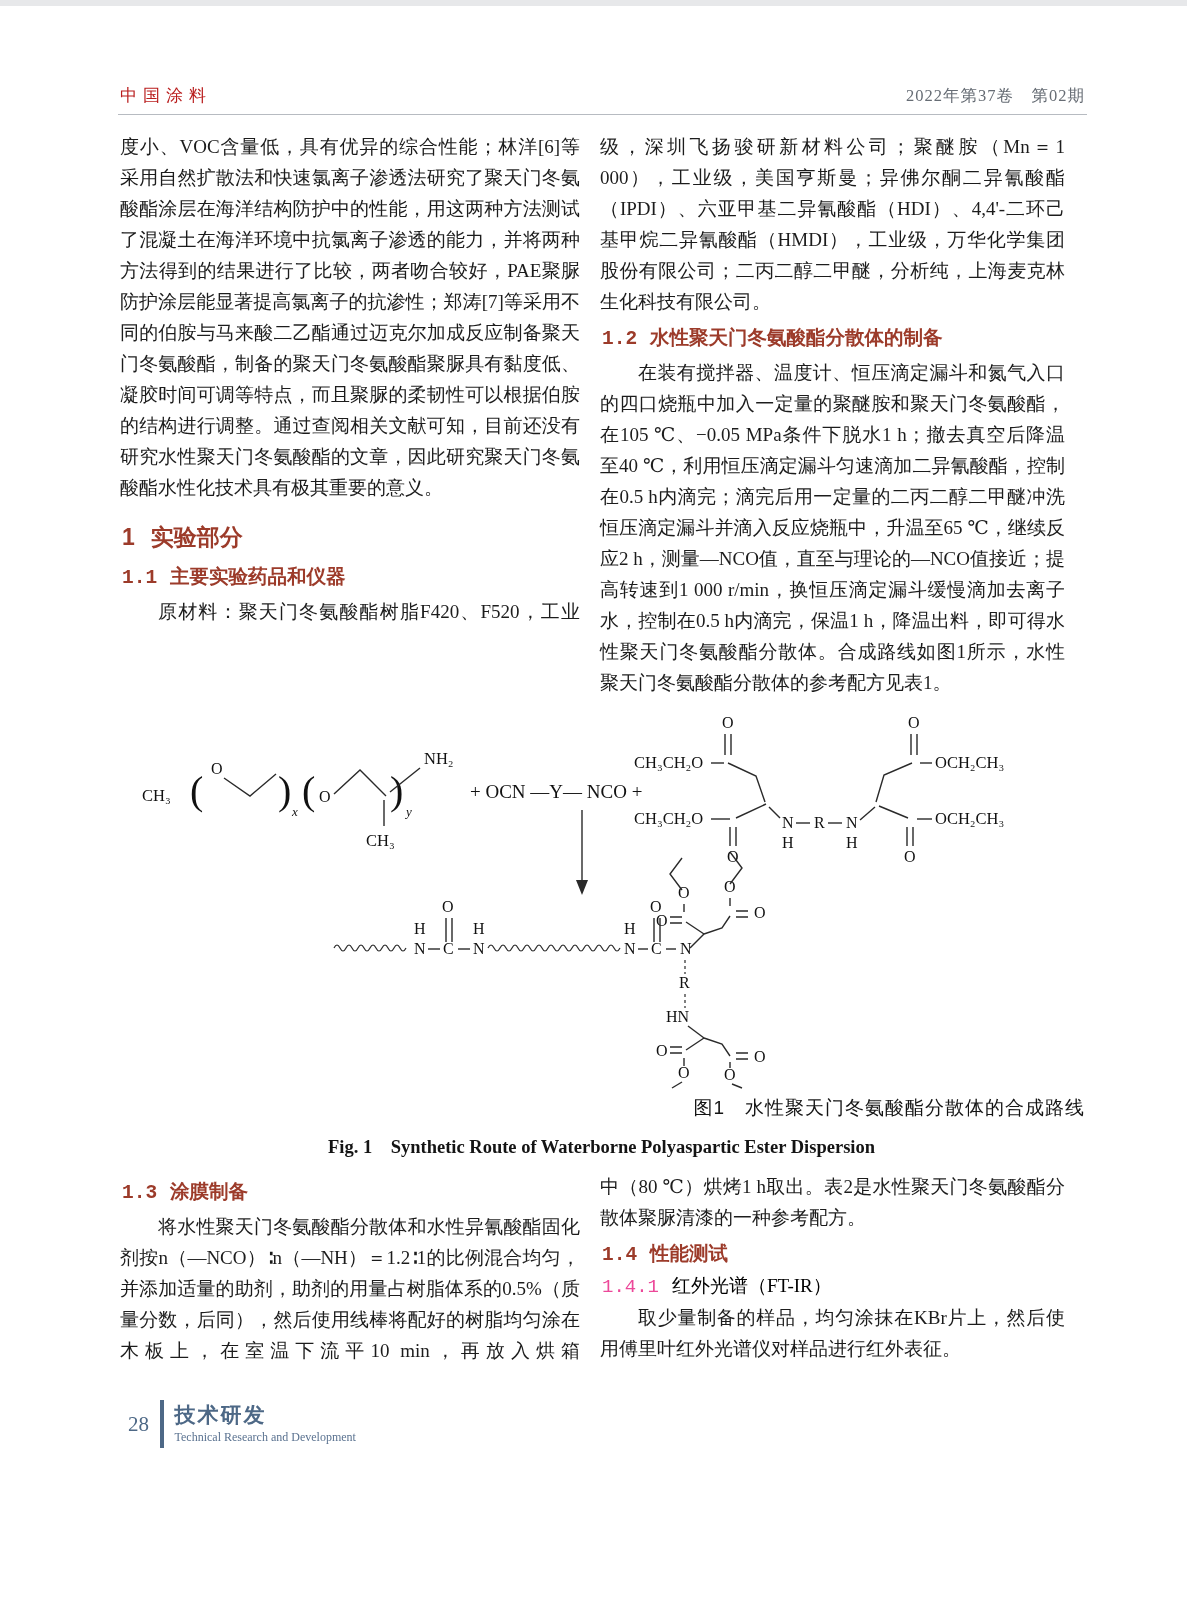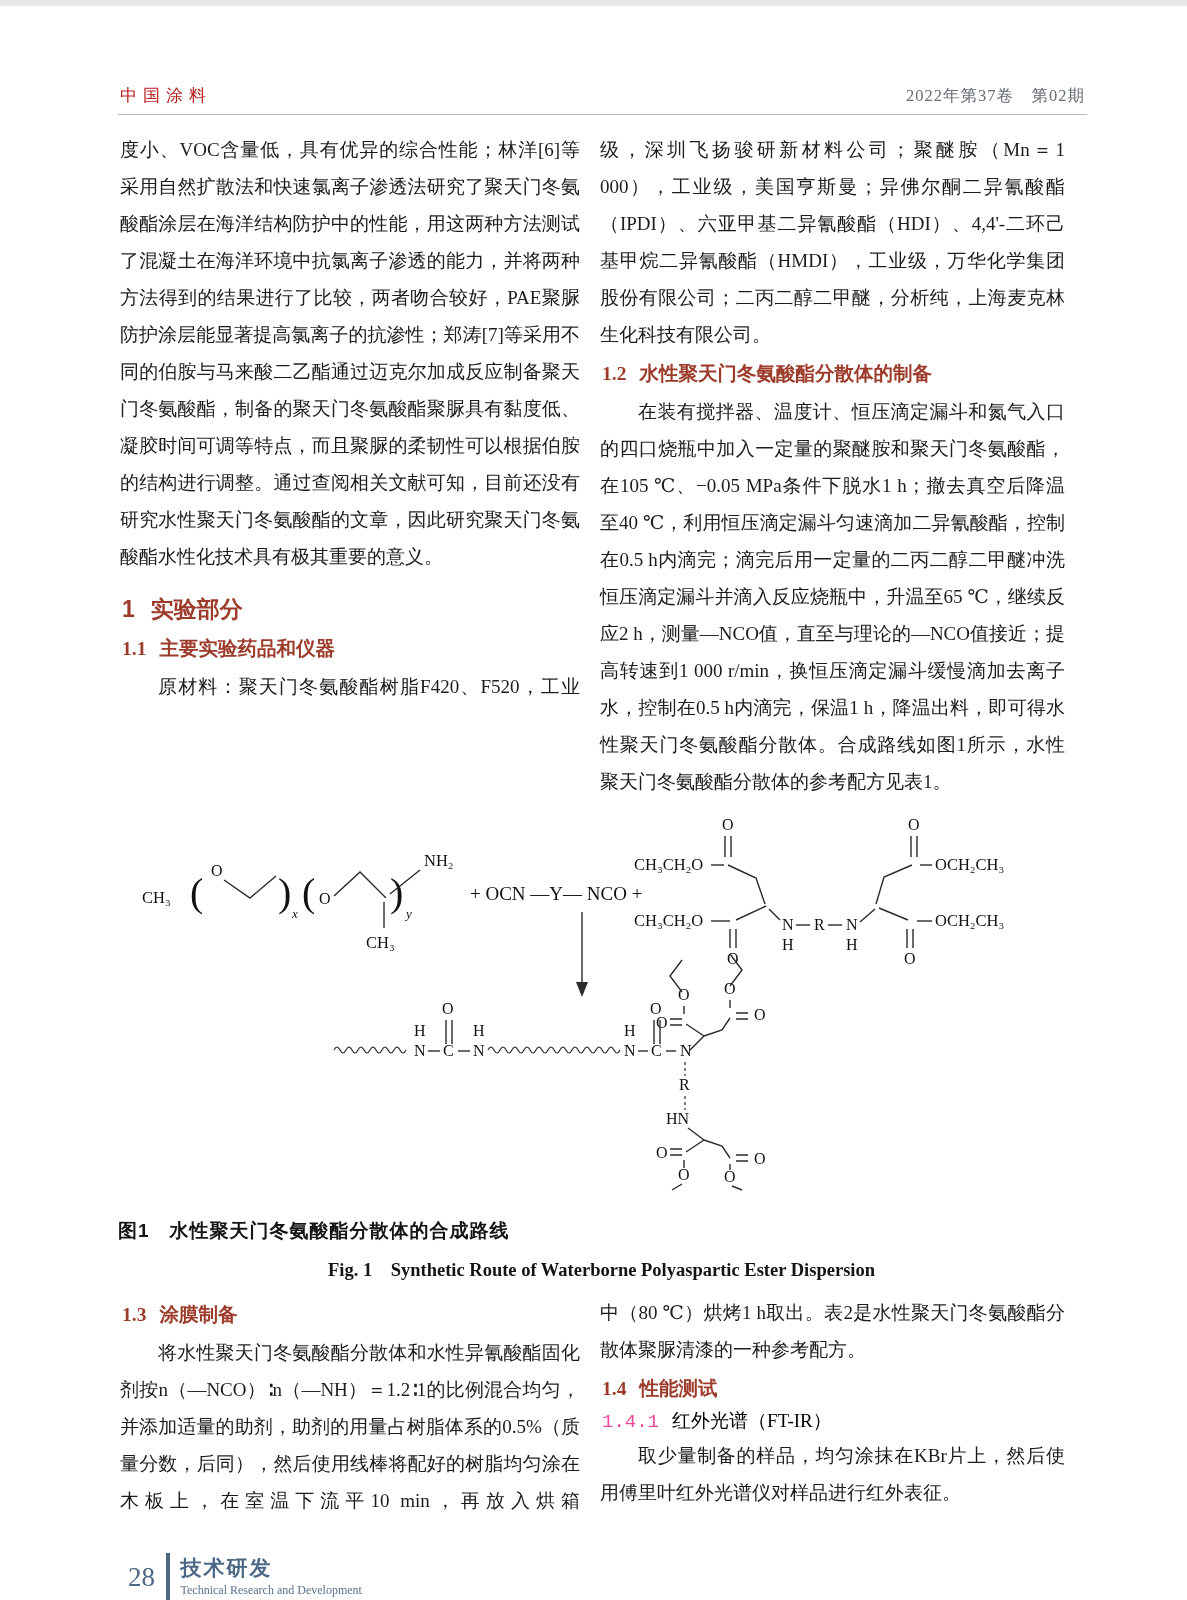--- a/index.html
+++ b/index.html
@@ -19,67 +19,67 @@
     display:flex;justify-content:space-between;align-items:flex-end;
   }
   .journal-name{font-size:17px;color:#b91c1c;letter-spacing:6px;}
   .issue-info{font-size:16.5px;color:#666c74;letter-spacing:1px;}
   .rule{margin:7px 100px 0 118px;border-top:1.6px solid #b7bbc1;}
   .cols{
     display:grid;grid-template-columns:460px 465px;column-gap:20px;
     margin:16px 102px 0 120px;
   }
   .cols p{
-    margin:0;font-size:19px;line-height:37px;
+    margin:0;font-size:19px;line-height:31px;
     text-align:justify;text-justify:inter-ideograph;
   }
   p.indent{text-indent:2em;}
   p.fill-last{text-align-last:justify;}
   .h-main{
     display:flex;gap:16px;align-items:baseline;
     font-family:"Liberation Sans","DejaVu Sans",sans-serif;
     font-weight:bold;color:#9c3b2a;font-size:23px;
     margin:19px 0 10px 2px;
   }
   .h-sub{
     display:flex;gap:13px;align-items:baseline;
-    font-family:Liberation Serif, serif;
+    font-family:Liberation Mono, monospace;
     font-weight:bold;color:#9c3b2a;font-size:19.5px;
     margin:7px 0 6px 2px;
   }
   .h-sub3{
     display:flex;gap:13px;align-items:baseline;
     font-size:19px;margin:3px 0 3px 2px;
   }
   .h-sub3 .num{color:#ec4899;font-family:Liberation Mono, monospace;}
   .h-sub3 .ttl{color:#000000;font-family:Liberation Serif, serif;}
   .figure-block{margin:8px 102px 0 118px;}
   .figure-block svg{display:block;}
   .mol-line{stroke:#2a2a2a;stroke-width:1.4;fill:none;}
   .mol-line-thin{stroke:#2a2a2a;stroke-width:1.2;fill:none;}
   .mol-dotted{stroke:#2a2a2a;stroke-width:1.2;fill:none;stroke-dasharray:3 3;}
   .atom{font-family:"Liberation Serif","DejaVu Serif",serif;font-size:16px;fill:#111;}
   .grp{font-family:"Liberation Serif","DejaVu Serif",serif;font-size:16.5px;fill:#111;}
   .paren{font-family:"Liberation Serif","DejaVu Serif",serif;font-size:40px;fill:#111;}
   .subit{font-family:"Liberation Serif","DejaVu Serif",serif;font-size:13px;font-style:italic;fill:#111;}
   .reagent{font-family:"Liberation Serif","DejaVu Serif",serif;font-size:19px;fill:#111;}
   .cap-zh{
-    text-align:left;font-family:"Liberation Sans","DejaVu Sans",sans-serif;
-    font-weight:bold;font-size:19px;color:#141414;margin-top:25px;letter-spacing:1px;
+    text-align:right;font-family:"Liberation Sans","DejaVu Sans",sans-serif;
+    font-weight:normal;font-size:19px;color:#141414;margin-top:4px;letter-spacing:1px;
   }
   .cap-en{
     text-align:center;font-family:"Liberation Serif","DejaVu Serif",serif;
     font-weight:bold;font-size:18.5px;color:#141414;margin-top:13px;
   }
   .cols.bottom{margin-top:12px;}
   .footer{
     margin:34px 0 0 128px;
     display:flex;align-items:center;gap:11px;color:#4d6886;
   }
-  .footer .pageno{font-size:27px;font-family:"Liberation Serif","DejaVu Serif",serif;}
+  .footer .pageno{font-size:21px;font-family:"Liberation Serif","DejaVu Serif",serif;}
   .footer .vbar{width:3.5px;height:48px;background:#4d6886;}
   .footer .fl-zh{
     font-family:"Liberation Sans","DejaVu Sans",sans-serif;
     font-weight:bold;font-size:21px;letter-spacing:2px;line-height:1.15;
   }
   .footer .fl-en{font-size:12px;color:#5a7290;margin-top:2px;}
 </style>
 </head>
 <body>
 

